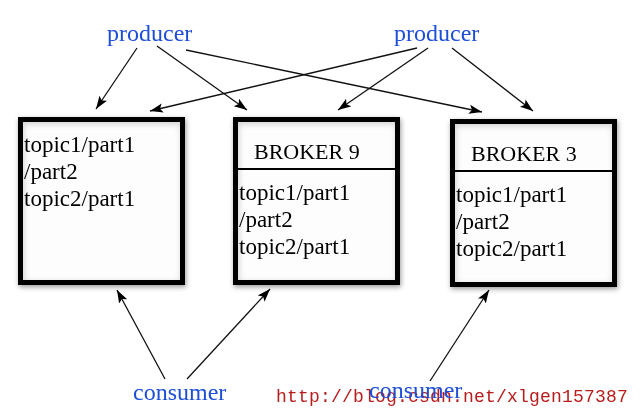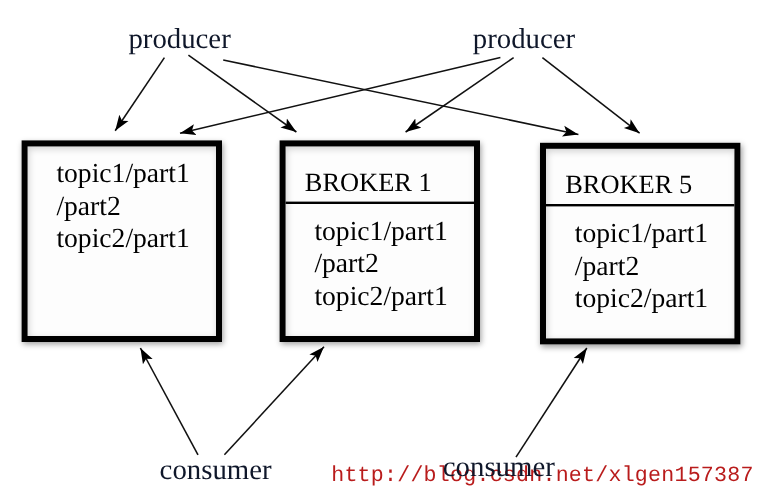--- a/index.html
+++ b/index.html
@@ -19,21 +19,21 @@
     position: absolute;
     left: 0;
     top: 0;
     z-index: 3;
     pointer-events: none;
   }
   .node-label {
     position: absolute;
     font-size: 24px;
     line-height: 26px;
-    color: #0f172a;
+    color: #1d4ed8;
     z-index: 4;
     white-space: nowrap;
   }
   #producer-1 { left: 107px; top: 20px; }
   #producer-2 { left: 394px; top: 20px; }
   #consumer-1 { left: 133px; top: 379px; }
   #consumer-2 { left: 369px; top: 377px; }
 
   .broker {
     position: absolute;
@@ -51,21 +51,21 @@
   .broker-title {
     font-size: 22px;
     line-height: 24px;
     padding: 18px 0 4px 16px;
     border-bottom: 2px solid #000000;
     color: #000000;
     white-space: nowrap;
   }
   .broker-topics {
     display: inline-block;
-    margin: 9px 0 0 24px;
+    margin: 9px 0 0 1px;
     font-size: 23px;
     line-height: 27px;
     color: #000000;
     white-space: nowrap;
   }
   .topic-line { text-align: left; }
   .topic-line.align-right { }
 
   .watermark {
     position: absolute;
@@ -107,30 +107,30 @@
 
   <div class="broker" id="broker-1">
     <div class="broker-topics">
       <div class="topic-line">topic1/part1</div>
       <div class="topic-line align-right">/part2</div>
       <div class="topic-line">topic2/part1</div>
     </div>
   </div>
 
   <div class="broker" id="broker-2">
-    <div class="broker-title">BROKER 1</div>
+    <div class="broker-title">BROKER 9</div>
     <div class="broker-topics">
       <div class="topic-line">topic1/part1</div>
       <div class="topic-line align-right">/part2</div>
       <div class="topic-line">topic2/part1</div>
     </div>
   </div>
 
   <div class="broker" id="broker-3">
-    <div class="broker-title">BROKER 5</div>
+    <div class="broker-title">BROKER 3</div>
     <div class="broker-topics">
       <div class="topic-line">topic1/part1</div>
       <div class="topic-line align-right">/part2</div>
       <div class="topic-line">topic2/part1</div>
     </div>
   </div>
 
   <div class="watermark">http://blog.csdn.net/xlgen157387</div>
 
   <div class="node-label" id="consumer-1">consumer</div>

